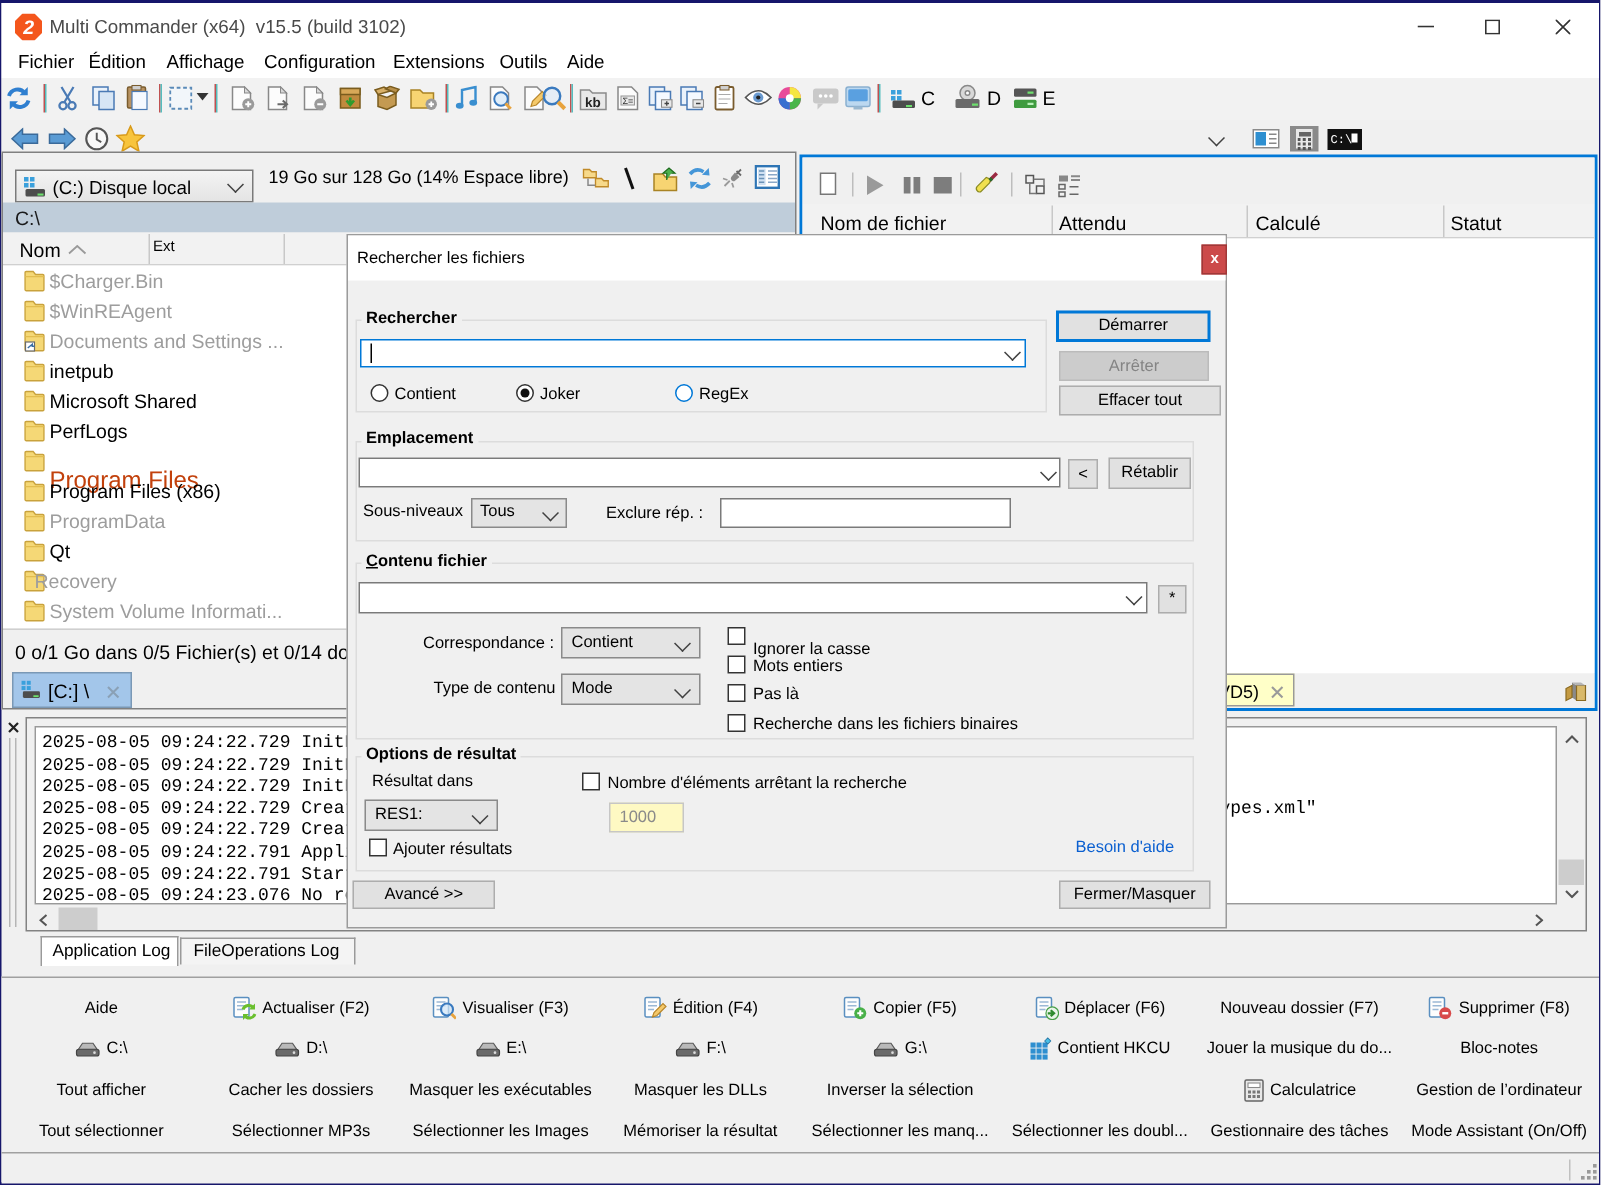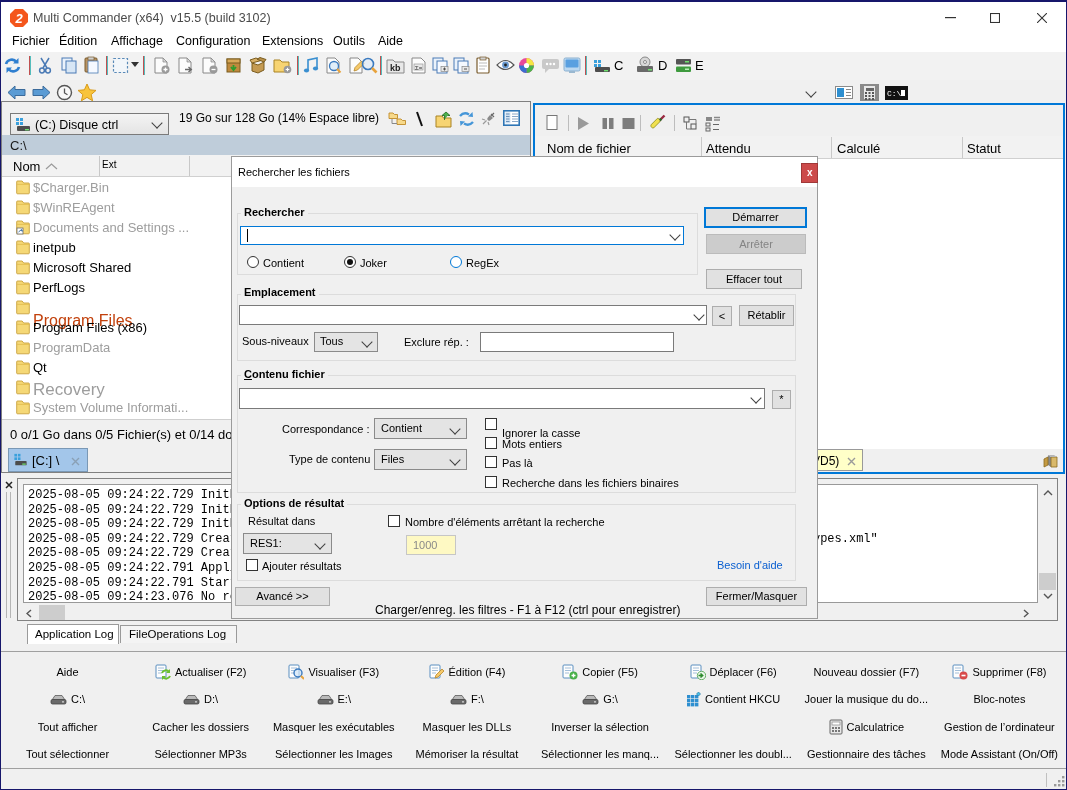--- a/index.html
+++ b/index.html
@@ -276,21 +276,21 @@
   <div class="abs" style="left:0;top:0;width:528px;height:33px;background:#f0f0f0">
     <div class="combo" style="left:8px;top:11px;width:159px;height:22px;background:linear-gradient(#f4f4f4,#e4e4e4)">
       <svg class="abs" style="left:4px;top:3px" width="16" height="16" viewBox="0 0 16 16">
         <rect x="1" y="1" width="3" height="3" fill="#3aa0dc"></rect>
           <rect x="5" y="1" width="3" height="3" fill="#3aa0dc"></rect>
         <rect x="1" y="5" width="3" height="3" fill="#3aa0dc"></rect>
           <rect x="5" y="5" width="3" height="3" fill="#3aa0dc"></rect>
         <rect x="2" y="9" width="13" height="5" rx="1" fill="#4d4d4d"></rect>
           <rect x="10" y="12" width="4" height="1.4" fill="#6ee06e"></rect>
       </svg>
-      <span class="abs" style="left:24px;top:4px;font-size:12.5px">(C:) Disque ctrl</span>
+      <span class="abs" style="left:24px;top:4px;font-size:12.5px">(C:) Disque local</span>
       <div class="chev" style="left:142px;top:5px"></div>
     </div>
     <span class="abs" style="left:177px;top:9px;font-size:12px">19 Go sur 128 Go (14% Espace libre)</span>
 
     <svg class="abs" style="left:386px;top:10px" width="19" height="14" viewBox="0 0 19 14">
         <path d="M1 1 h4 l1.5 1.5 h3 v4 h-8.5 z" fill="#f7d98a" stroke="#c08a28" stroke-width="0.9"></path>
         <path d="M9 7 h4 l1.5 1.5 h3 v4 h-8.5 z" fill="#f7d98a" stroke="#c08a28" stroke-width="0.9"></path>
         <path d="M4 7 v4.5 h5" fill="none" stroke="#888"></path>
       </svg>
     <svg class="abs" style="left:413px;top:9px" width="9" height="16">
@@ -404,21 +404,21 @@
           <path d="M1.5 2 h4.6 l1.6 2 H12.5 a0.8 0.8 0 0 1 0.8 0.8 V14 a0.8 0.8 0 0 1 -0.8 0.8 H1.5 A0.8 0.8 0 0 1 0.7 14 V2.8 A0.8 0.8 0 0 1 1.5 2 z" fill="#f5d876" stroke="#c9a23c" stroke-width="0.9"></path>
           <path d="M0.9 5.4 h12.3" stroke="#e2bd50" stroke-width="0.9"></path>
         </svg>
         <span class="abs" style="left:31px;top:3px;font-size:13px;color:#000">Qt</span>
       </div>
     <div class="abs" style="left:0;top:200px;width:528px;height:20px">
         <svg class="abs" style="left:14px;top:2px" width="14" height="16" viewBox="0 0 14 16">
           <path d="M1.5 2 h4.6 l1.6 2 H12.5 a0.8 0.8 0 0 1 0.8 0.8 V14 a0.8 0.8 0 0 1 -0.8 0.8 H1.5 A0.8 0.8 0 0 1 0.7 14 V2.8 A0.8 0.8 0 0 1 1.5 2 z" fill="#f5d876" stroke="#c9a23c" stroke-width="0.9"></path>
           <path d="M0.9 5.4 h12.3" stroke="#e2bd50" stroke-width="0.9"></path>
         </svg>
-        <span class="abs" style="left:31px;top:3px;font-size:17px;color:#9d9d9d">Recovery</span>
+        <span class="abs" style="left:21px;top:3px;font-size:13px;color:#9d9d9d">Recovery</span>
       </div>
     <div class="abs" style="left:0;top:220px;width:528px;height:20px">
         <svg class="abs" style="left:14px;top:2px" width="14" height="16" viewBox="0 0 14 16">
           <path d="M1.5 2 h4.6 l1.6 2 H12.5 a0.8 0.8 0 0 1 0.8 0.8 V14 a0.8 0.8 0 0 1 -0.8 0.8 H1.5 A0.8 0.8 0 0 1 0.7 14 V2.8 A0.8 0.8 0 0 1 1.5 2 z" fill="#f5d876" stroke="#c9a23c" stroke-width="0.9"></path>
           <path d="M0.9 5.4 h12.3" stroke="#e2bd50" stroke-width="0.9"></path>
         </svg>
         <span class="abs" style="left:31px;top:3px;font-size:13px;color:#9d9d9d">System Volume Informati...</span>
       </div>
   </div>
 
@@ -762,21 +762,21 @@
     <span class="abs" style="left:31px;top:100px">Contient</span>
   <div class="radio" style="left:112px;top:99px">
       <div class="abs" style="left:2px;top:2px;width:6px;height:6px;border-radius:50%;background:#111"></div>
     </div>
     <span class="abs" style="left:128px;top:100px">Joker</span>
   <div class="radio" style="left:218px;top:99px;border-color:#0078d7"></div>
     <span class="abs" style="left:234px;top:100px">RegEx</span>
 
   <div class="btn" style="left:472px;top:50px;width:103px;height:21px;border:2px solid #0078d7;line-height:17px">Démarrer</div>
   <div class="btn" style="left:474px;top:77px;width:100px;height:20px;background:#cccccc;border-color:#bbb;color:#848484;line-height:18px">Arrêter</div>
-  <div class="btn" style="left:474px;top:112px;width:96px;height:20px;line-height:18px">Effacer tout</div>
+  <div class="btn" style="left:474px;top:100px;width:108px;height:20px;line-height:18px">Effacer tout</div>
 
   <div class="groupbox" style="left:5px;top:137px;width:559px;height:67px"></div>
   <span class="grouplabel" style="left:9px;top:129px">Emplacement</span>
   <div class="abs" style="left:7px;top:148px;width:468px;height:20px;background:#fff;border:1px solid #7a7a7a">
     <div class="chev" style="left:455px;top:5px"></div>
   </div>
   <div class="btn" style="left:480px;top:149px;width:20px;height:20px;line-height:18px">&lt;</div>
   <div class="btn" style="left:507px;top:148px;width:55px;height:21px;line-height:19px">Rétablir</div>
   <span class="abs" style="left:10px;top:178px">Sous-niveaux</span>
   <div class="abs" style="left:82px;top:175px;width:64px;height:20px;background:#e4e4e4;border:1px solid #8a8a8a">
@@ -792,21 +792,21 @@
     <div class="chev" style="left:512px;top:5px"></div>
   </div>
   <div class="btn" style="left:540px;top:233px;width:19px;height:19px;line-height:17px">*</div>
   <span class="abs" style="left:50px;top:266px">Correspondance :</span>
   <div class="abs" style="left:142px;top:261px;width:93px;height:21px;background:#e4e4e4;border:1px solid #8a8a8a">
     <span class="abs" style="left:6px;top:3px">Contient</span>
     <div class="chev" style="left:76px;top:6px"></div>
   </div>
   <span class="abs" style="left:57px;top:296px">Type de contenu</span>
   <div class="abs" style="left:142px;top:292px;width:93px;height:21px;background:#e4e4e4;border:1px solid #8a8a8a">
-    <span class="abs" style="left:6px;top:3px">Files</span>
+    <span class="abs" style="left:6px;top:3px">Mode</span>
     <div class="chev" style="left:76px;top:6px"></div>
   </div>
   <div class="checkbox" style="left:253px;top:261px"></div>
     <span class="abs" style="left:270px;top:270px">Ignorer la casse</span>
   <div class="checkbox" style="left:253px;top:280px"></div>
     <span class="abs" style="left:270px;top:281px">Mots entiers</span>
   <div class="checkbox" style="left:253px;top:299px"></div>
     <span class="abs" style="left:270px;top:300px">Pas là</span>
   <div class="checkbox" style="left:253px;top:319px"></div>
     <span class="abs" style="left:270px;top:320px">Recherche dans les fichiers binaires</span>
@@ -819,15 +819,14 @@
   <div class="abs" style="left:11px;top:376px;width:89px;height:21px;background:#e4e4e4;border:1px solid #8a8a8a">
     <span class="abs" style="left:6px;top:3px">RES1:</span>
     <div class="chev" style="left:72px;top:6px"></div>
   </div>
   <div class="abs" style="left:174px;top:378px;width:50px;height:20px;background:#fef9c3;border:1px solid #c6c6c6;color:#8a8a8a;padding:3px 0 0 6px">1000</div>
   <div class="checkbox" style="left:14px;top:402px"></div>
     <span class="abs" style="left:30px;top:403px">Ajouter résultats</span>
   <span class="abs" style="left:485px;top:402px;color:#0a5fd0">Besoin d'aide</span>
 
   <div class="btn" style="left:3px;top:430px;width:95px;height:19px;line-height:17px">Avancé &gt;&gt;</div>
-  <span class="abs" style="left:143px;top:446px;font-size:12px">Charger/enreg. les filtres - F1 à F12 (ctrl pour enregistrer)</span>
   <div class="btn" style="left:474px;top:430px;width:101px;height:19px;line-height:17px">Fermer/Masquer</div>
 </div>
 
 </body></html>

